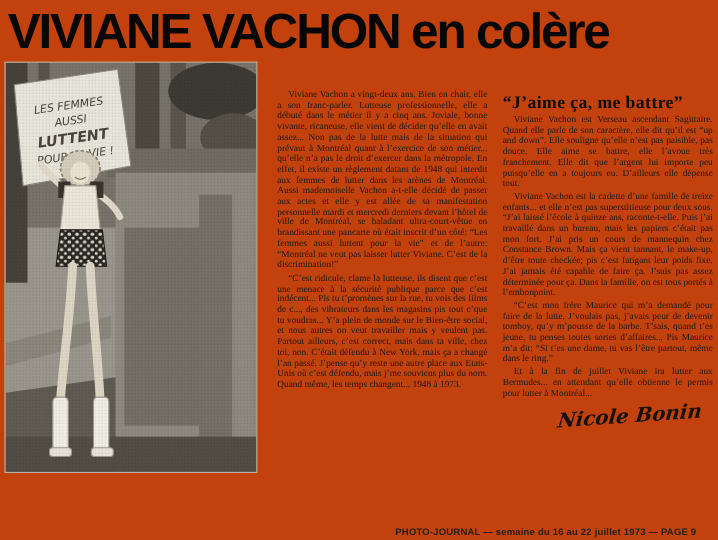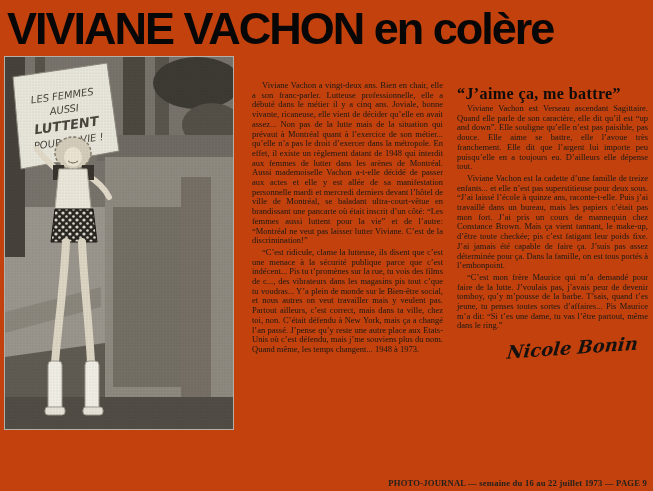--- a/index.html
+++ b/index.html
@@ -45,22 +45,22 @@
   .signature{
     text-align:right;margin:6px 10px 0 0;
   }
   .signature span{
     display:inline-block;font-family:"DejaVu Serif",serif;font-style:italic;
     font-weight:bold;font-size:18px;transform:rotate(-4deg) skewX(-10deg);
     color:#14110e;
   }
   
   .footer{
-    position:absolute;bottom:3px;right:6px;
-    font-family:Liberation Serif, serif;font-weight:bold;
+    position:absolute;bottom:3px;right:20px;
+    font-family:Liberation Sans, sans-serif;font-weight:bold;
     font-size:8.6px;letter-spacing:.2px;color:#24211d;
   }
 </style>
 </head>
 <body>
 
 <div class="page">
 
   <div class="headline"><span>VIVIANE VACHON</span><span class="hl-rest"> en colère</span></div>
 
@@ -141,20 +141,21 @@
         <div class="col">
           <p>Viviane Vachon a vingt-deux ans. Bien en chair, elle a son franc-parler. Lutteuse professionnelle, elle a débuté dans le métier il y a cinq ans. Joviale, bonne vivante, ricaneuse, elle vient de décider qu’elle en avait assez... Non pas de la lutte mais de la situation qui prévaut à Montréal quant à l’exercice de son métier... qu’elle n’a pas le droit d’exercer dans la métropole. En effet, il existe un règlement datant de 1948 qui interdit aux femmes de lutter dans les arènes de Montréal. Aussi mademoiselle Vachon a-t-elle décidé de passer aux actes et elle y est allée de sa manifestation personnelle mardi et mercredi derniers devant l’hôtel de ville de Montréal, se baladant ultra-court-vêtue en brandissant une pancarte où était inscrit d’un côté: “Les femmes aussi luttent pour la vie” et de l’autre: “Montréal ne veut pas laisser lutter Viviane. C’est de la discrimination!”</p>
           <p>“C’est ridicule, clame la lutteuse, ils disent que c’est une menace à la sécurité publique parce que c’est indécent... Pis tu t’promènes sur la rue, tu vois des films de c..., des vibrateurs dans les magasins pis tout c’que tu voudras... Y’a plein de monde sur le Bien-être social, et nous autres on veut travailler mais y veulent pas. Partout ailleurs, c’est correct, mais dans ta ville, chez toi, non. C’était défendu à New York, mais ça a changé l’an passé. J’pense qu’y reste une autre place aux Etats-Unis où c’est défendu, mais j’me souviens plus du nom. Quand même, les temps changent... 1948 à 1973.</p>
         </div>
 
         <div class="col">
           <div class="subhead">“J’aime ça, me battre”</div>
           <p>Viviane Vachon est Verseau ascendant Sagittaire. Quand elle parle de son caractère, elle dit qu’il est “up and down”. Elle souligne qu’elle n’est pas paisible, pas douce. Elle aime se battre, elle l’avoue très franchement. Elle dit que l’argent lui importe peu puisqu’elle en a toujours eu. D’ailleurs elle dépense tout.</p>
           <p>Viviane Vachon est la cadette d’une famille de treize enfants... et elle n’est pas superstitieuse pour deux sous. “J’ai laissé l’école à quinze ans, raconte-t-elle. Puis j’ai travaillé dans un bureau, mais les papiers c’était pas mon fort. J’ai pris un cours de mannequin chez Constance Brown. Mais ça vient tannant, le make-up, d’être toute checkée; pis c’est fatigant leur poids fixe. J’ai jamais été capable de faire ça. J’suis pas assez déterminée pour ça. Dans la famille, on est tous portés à l’embonpoint.</p>
           <p>“C’est mon frère Maurice qui m’a demandé pour faire de la lutte. J’voulais pas, j’avais peur de devenir tomboy, qu’y m’pousse de la barbe. T’sais, quand t’es jeune, tu penses toutes sortes d’affaires... Pis Maurice m’a dit: “Si t’es une dame, tu vas l’être partout, même dans le ring.”</p>
+          <p>Et à la fin de juillet Viviane ira lutter aux Bermudes... en attendant qu’elle obtienne le permis pour lutter à Montréal...</p>
           <div class="signature"><span>Nicole Bonin</span></div>
         </div>
       </div>
     </div>
   </div>
 
   <div class="footer">PHOTO-JOURNAL — semaine du 16 au 22 juillet 1973 — PAGE 9</div>
 </div>
 
 </body></html>

